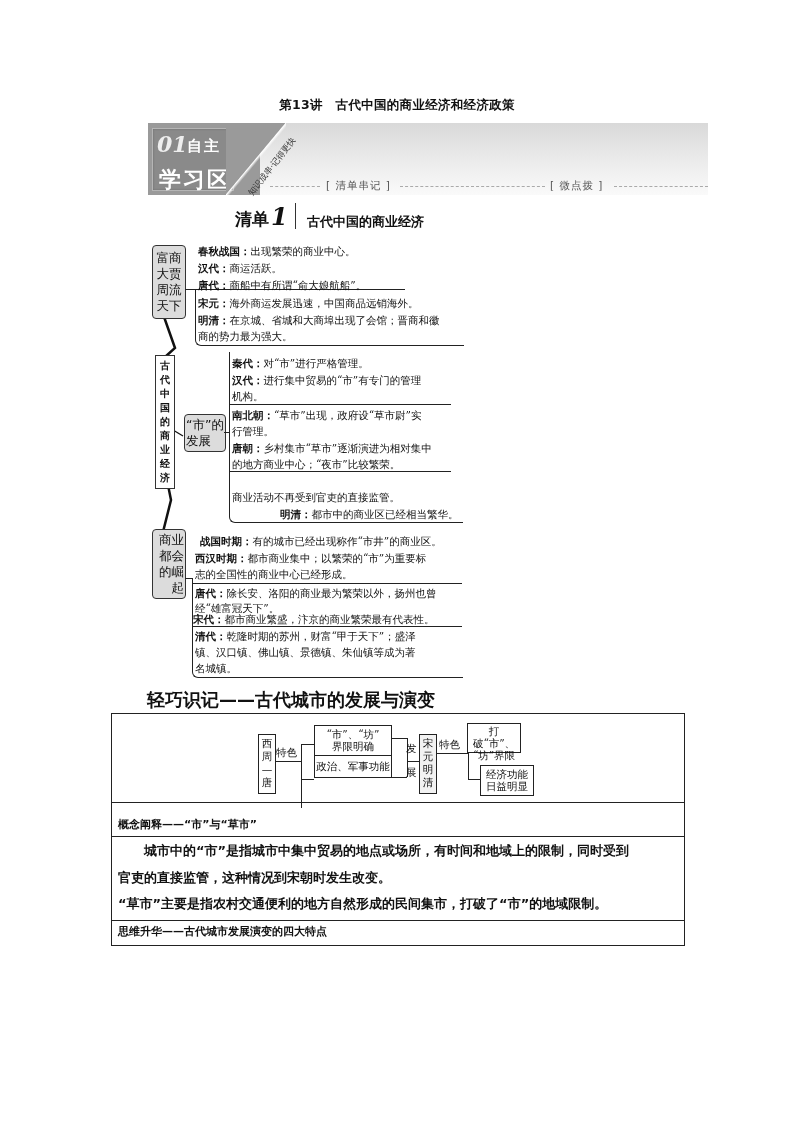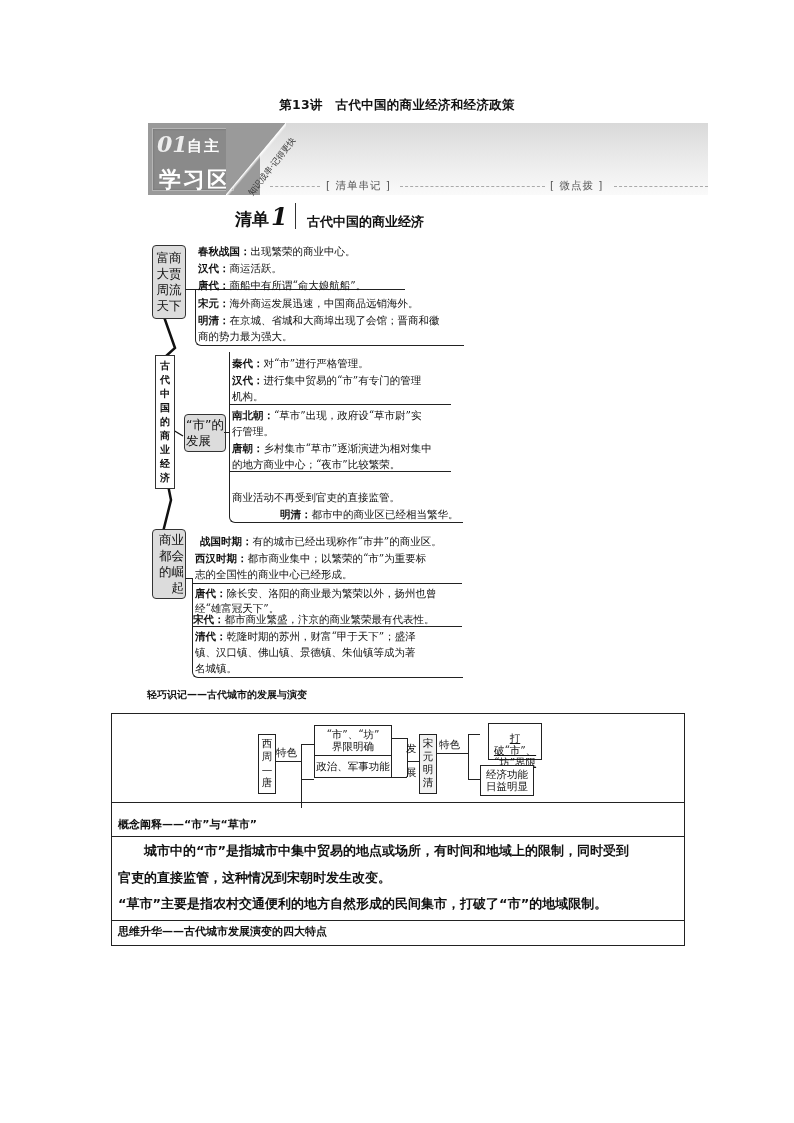--- a/index.html
+++ b/index.html
@@ -43,21 +43,21 @@
           font-family: "DejaVu Sans", sans-serif; font-size: 12.5px; line-height: 16px; text-align: center; }
   .node-vert { position: absolute; background: #fff; border: 1.5px solid #333;
                font-family: "DejaVu Sans", sans-serif; font-weight: bold; font-size: 10px; line-height: 14px;
                text-align: center; width: 14px; padding: 3px 2px; }
   .branch { position: absolute; border-left: 1.2px solid #222; border-radius: 0 0 0 6px; }
   .branch-line { position: absolute; height: 0; border-top: 1.2px solid #222; }
   .entry { position: absolute; font-size: 10.5px; line-height: 17px; white-space: nowrap; }
   .entry b { font-family: "DejaVu Sans", sans-serif; font-weight: bold; }
 
   
-  .tip-title { left: 147px; top: 688px; font-family: "DejaVu Sans", sans-serif; font-weight: bold; font-size: 10px; }
+  .tip-title { left: 147px; top: 688px; font-family: "DejaVu Sans", sans-serif; font-weight: bold; font-size: 18px; }
 
   
   .tbl { left: 111px; top: 713px; width: 572px; height: 231px; border: 1px solid #222; }
   .row-line { position: absolute; left: 0; width: 572px; height: 0; border-top: 1px solid #222; }
   .row-text { position: absolute; left: 6px; font-family: "DejaVu Sans", sans-serif; font-size: 11px; font-weight: bold; }
   .para { position: absolute; left: 6px; width: 562px; font-family: "DejaVu Sans", sans-serif; font-weight: bold; font-size: 13px; line-height: 27px; }
 
   
   .fbox { position: absolute; border: 1px solid #222; background: #fff; font-size: 10.5px; line-height: 12px; text-align: center; }
   .fline-h { position: absolute; height: 0; border-top: 1px solid #222; }
@@ -186,21 +186,21 @@
     <div class="fline-v" style="left:295px;top:24px;height:39px;"></div>
     <div class="fline-h" style="left:295px;top:47px;width:12px;"></div>
     <span class="flabel" style="left:294px;top:28px;">发</span>
     <span class="flabel" style="left:294px;top:52px;">展</span>
     <div class="fbox" style="left:307px;top:20px;width:14px;height:54px;padding:2px 1px;line-height:13px;background:#f2f2f2;"><span>宋元明清</span></div>
     <div class="fline-h" style="left:324px;top:39px;width:32px;"></div>
     <span class="flabel" style="left:327px;top:24px;">特色</span>
     <div class="fline-v" style="left:356px;top:20px;height:45px;"></div>
     <div class="fline-h" style="left:356px;top:20px;width:12px;"></div>
     <div class="fline-h" style="left:356px;top:65px;width:12px;"></div>
-    <div class="fbox" style="left:376px;top:9px;width:52px;height:27px;padding-top:8px;text-decoration:underline;">
+    <div class="fbox" style="left:355px;top:9px;width:52px;height:27px;padding-top:1px;">
       <div>打破“市”、</div>
       <div>“坊”界限</div>
     </div>
     <div class="fbox" style="left:368px;top:51px;width:52px;height:27px;padding-top:2px;">
       <div>经济功能</div>
       <div>日益明显</div>
     </div>
   </div>
 
   <div class="row-line" style="top:88px;"></div>

